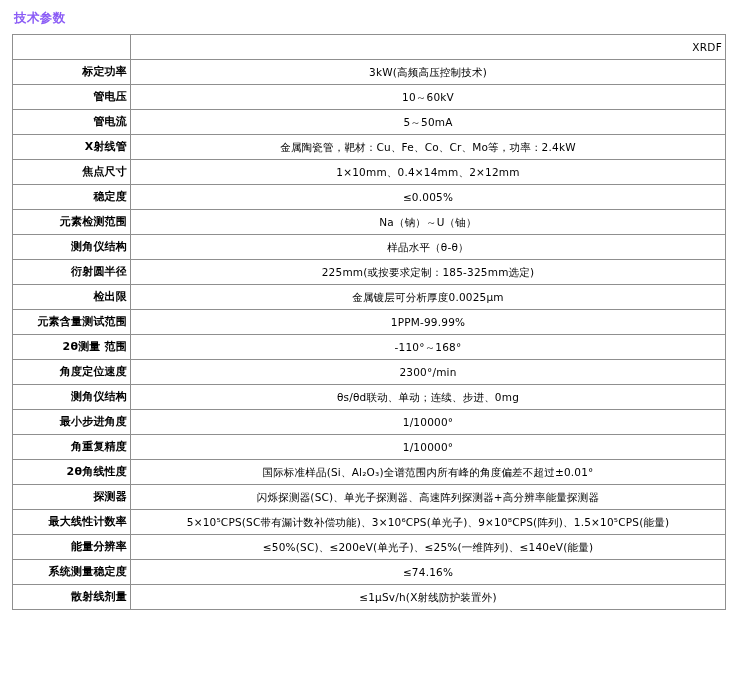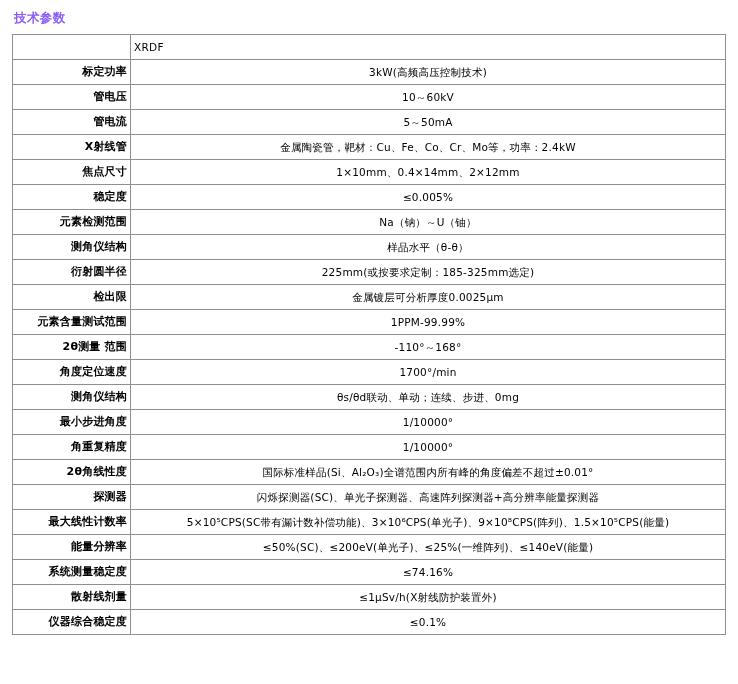--- a/index.html
+++ b/index.html
@@ -53,21 +53,21 @@
   td.value {
     text-align: center;
     font-size: 10.5px;
     letter-spacing: 0.2px;
     margin-top: 16px;
   }
   td.head-blank {
     background: #ffffff;
   }
   td.head-value {
-    text-align: left;
+    text-align: right;
     font-size: 10.5px;
     letter-spacing: 0.3px;
     margin-top: 8px;
   }
 </style>
 </head>
 <body>
 
 <div class="page">
   <div class="doc-title">技术参数</div>
@@ -125,21 +125,21 @@
         <tr>
           <td class="label">元素含量测试范围</td>
           <td class="value">1PPM-99.99%</td>
         </tr>
         <tr>
           <td class="label">2θ测量 范围</td>
           <td class="value">-110°～168°</td>
         </tr>
         <tr>
           <td class="label">角度定位速度</td>
-          <td class="value">1700°/min</td>
+          <td class="value">2300°/min</td>
         </tr>
         <tr>
           <td class="label">测角仪结构</td>
           <td class="value">θs/θd联动、单动；连续、步进、0mg</td>
         </tr>
         <tr>
           <td class="label">最小步进角度</td>
           <td class="value">1/10000°</td>
         </tr>
         <tr>
@@ -163,19 +163,15 @@
           <td class="value">≤50%(SC)、≤200eV(单光子)、≤25%(一维阵列)、≤140eV(能量)</td>
         </tr>
         <tr>
           <td class="label">系统测量稳定度</td>
           <td class="value">≤74.16%</td>
         </tr>
         <tr>
           <td class="label">散射线剂量</td>
           <td class="value">≤1μSv/h(X射线防护装置外)</td>
         </tr>
-        <tr>
-          <td class="label">仪器综合稳定度</td>
-          <td class="value">≤0.1%</td>
-        </tr>
       </tbody>
   </table>
 </div>
 
 </body></html>

